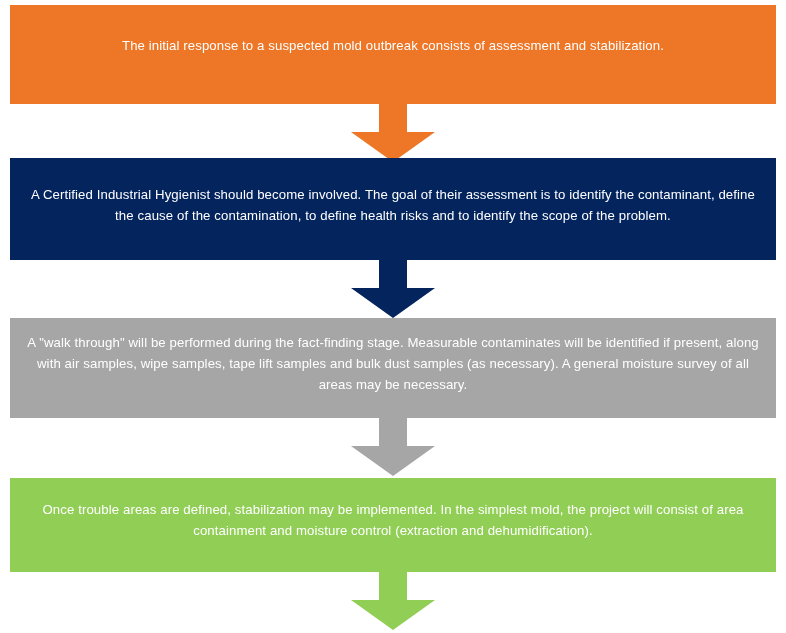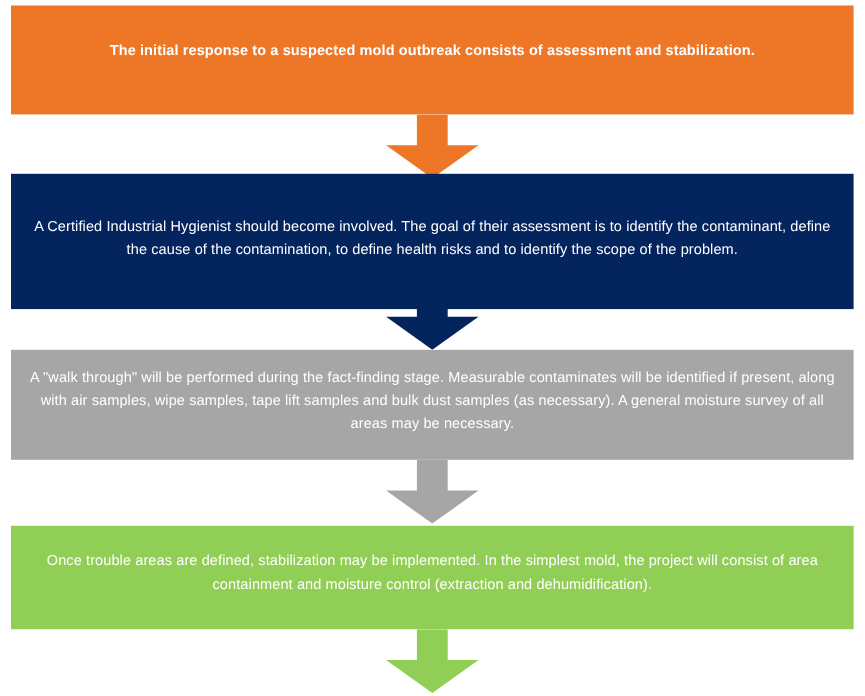--- a/index.html
+++ b/index.html
@@ -34,22 +34,22 @@
   .step-text {
     color: #ffffff;
     font-size: 13.2px;
     line-height: 21px;
     text-align: center;
     letter-spacing: 0.1px;
     width: 100%;
     max-width: 740px;
   }
 
-  .box-orange { top: 5px;   height: 99px;  background: #ED7627; font-weight: bold; }
-  .box-navy   { top: 158px; height: 123px; background: #04245E; }
+  .box-orange { top: 5px;   height: 99px;  background: #ED7627; }
+  .box-navy   { top: 158px; height: 102px; background: #04245E; }
   .box-gray   { top: 318px; height: 100px; background: #A6A6A6; }
   .box-green  { top: 478px; height: 94px;  background: #91CE55; }
 
   
   .box-navy .step-text  { transform: translateY(-4px); }
   .box-gray .step-text  { transform: translateY(-5px); }
   .box-green .step-text { transform: translateY(-5px); }
   .box-orange .step-text { transform: translateY(-9px); }
 
   

